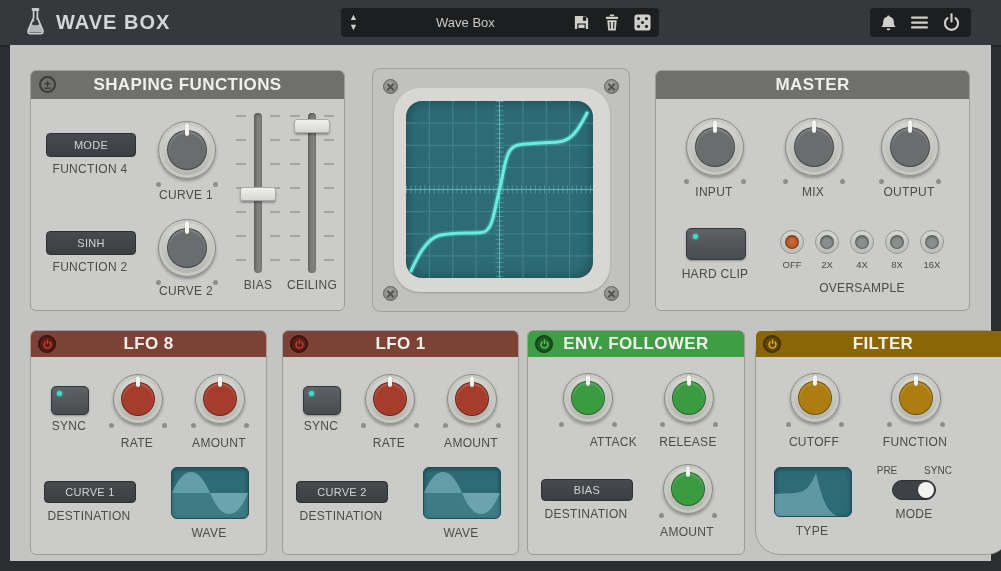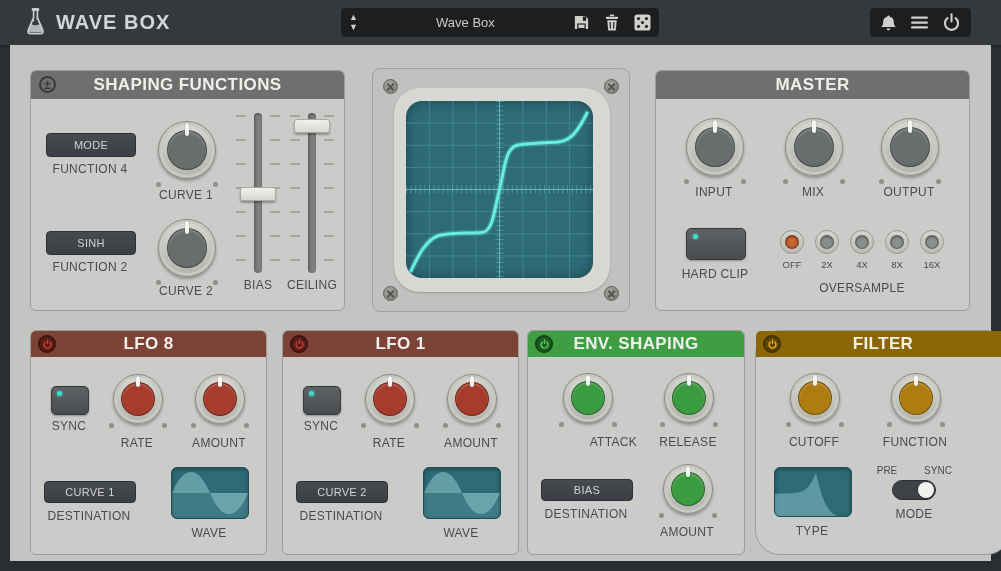--- a/index.html
+++ b/index.html
@@ -357,21 +357,21 @@
   </div>
 
   <div class="panel" style="left:527px;top:330px;width:218px;height:225px;">
     <div class="phead phead-sm hd-green">
       <div class="pwr pwr-green">
         <svg width="11" height="11" viewBox="0 0 12 12">
             <path d="M3.4 3.4 A3.8 3.8 0 1 0 8.6 3.4" fill="none" stroke="#54c65a" stroke-width="1.6" stroke-linecap="round"></path>
             <line x1="6" y1="1" x2="6" y2="5" stroke="#54c65a" stroke-width="1.6" stroke-linecap="round"></line>
           </svg>
       </div>
-      <div class="ptitle">ENV. SHAPING</div>
+      <div class="ptitle">ENV. FOLLOWER</div>
     </div>
     <div class="knob sm k-green" style="left:35px;top:42px;">
       <div class="k-inner"></div>
         <div class="k-tick"></div>
       <div class="k-dot k-dot-l"></div>
         <div class="k-dot k-dot-r"></div>
     </div>
     <div class="knob sm k-green" style="left:136px;top:42px;">
       <div class="k-inner"></div>
         <div class="k-tick"></div>

